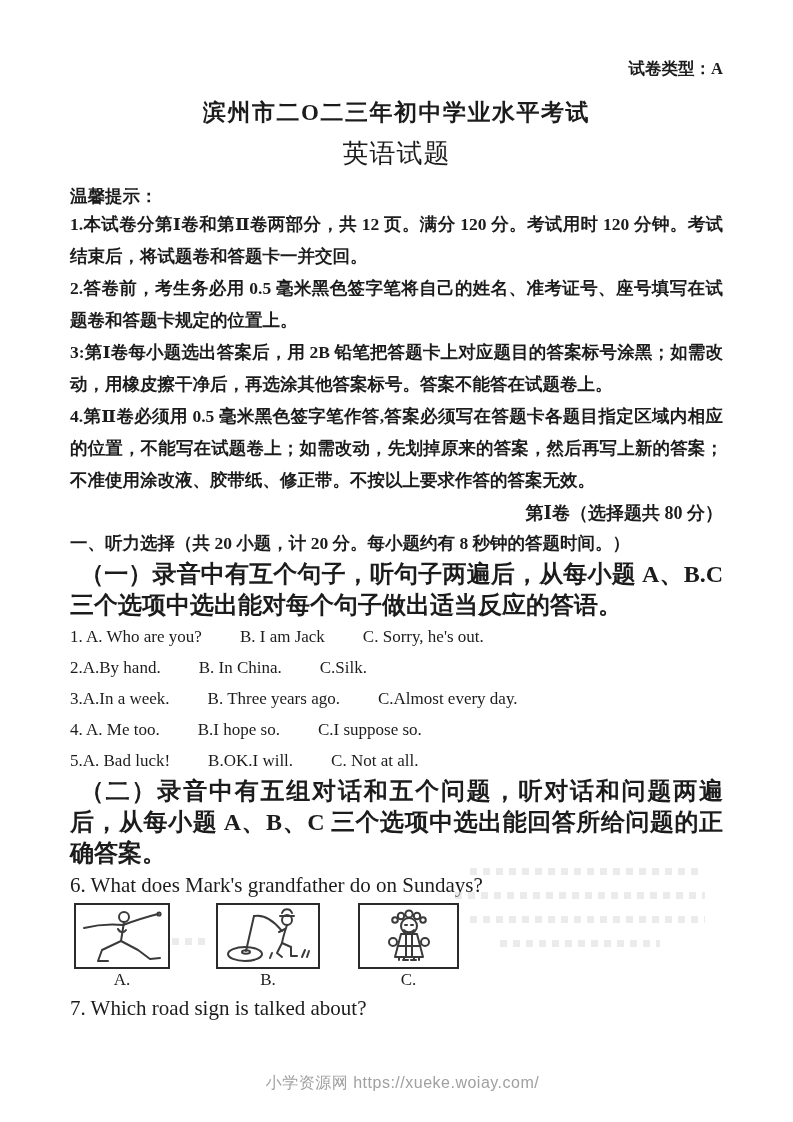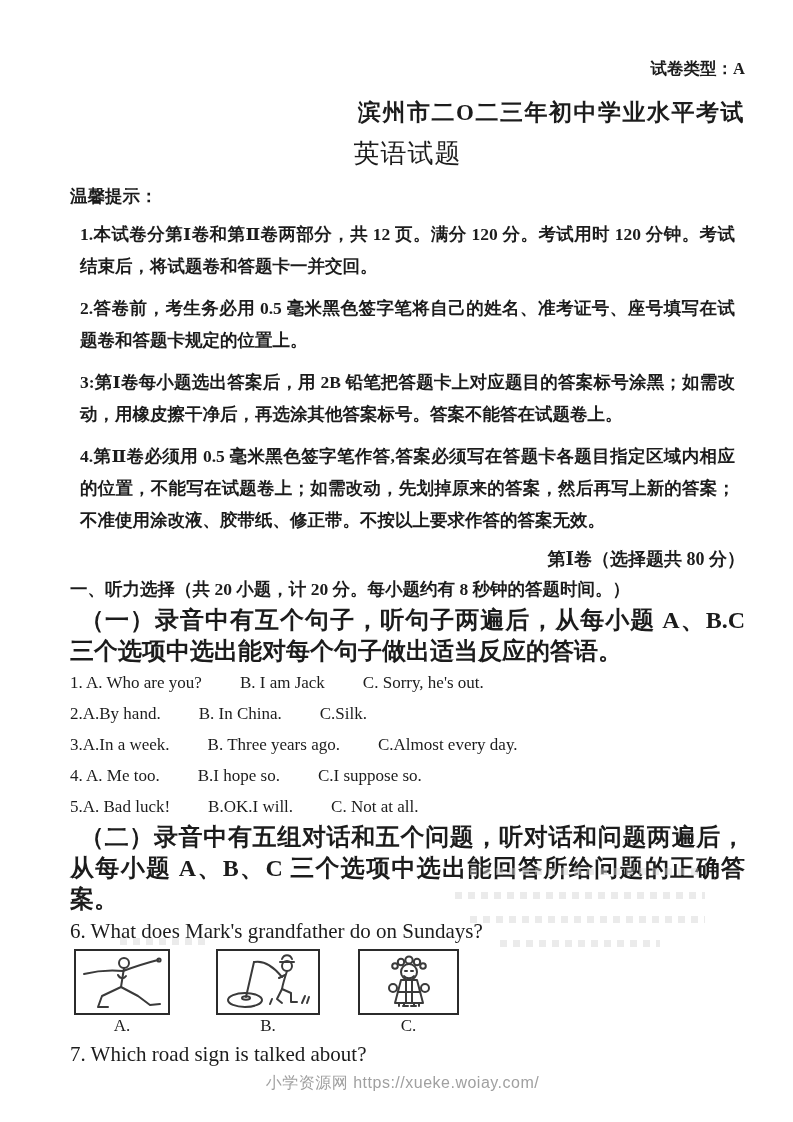--- a/index.html
+++ b/index.html
@@ -5,51 +5,51 @@
   html,body{margin:0;padding:0;background:#ffffff;}
   .page{
     position:relative;
     width:793px;height:1122px;
     background:#ffffff;
     color:#1c1c1c;
     font-family:"Liberation Serif","DejaVu Serif",serif;
     overflow:hidden;
     margin:0 auto;
   }
-  .content{padding:58px 48px 0 70px;}
+  .content{padding:58px 70px 0 70px;}
   .paper-type{
     text-align:right;
     font-weight:bold;
     font-size:16.5px;
     line-height:22px;
   }
   .title1{
     margin:18px 0 0 0;
-    text-align:right;
+    text-align:center;
     font-size:23px;
     font-weight:bold;
     letter-spacing:1.5px;
     line-height:30px;
   }
   .title2{
     margin:12px 0 0 0;
     text-align:center;
     font-size:26px;
     font-weight:normal;
     letter-spacing:1px;
     line-height:28px;
   }
   .notice-heading{
     margin-top:16px;
     font-weight:bold;
     font-size:17.5px;
     line-height:24px;
   }
   p.notice{
-    margin:10px;
+    margin:0;
     font-weight:bold;
     font-size:17.5px;
     line-height:32px;
     text-align:justify;
   }
   .center-heading{
     text-align:right;
     font-weight:bold;
     font-size:18px;
     line-height:26px;

